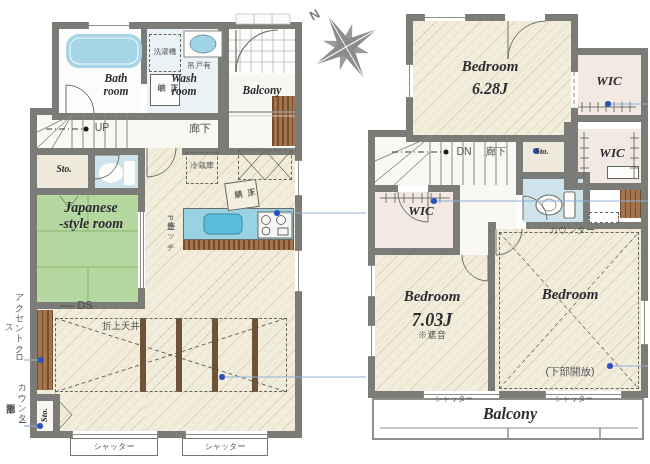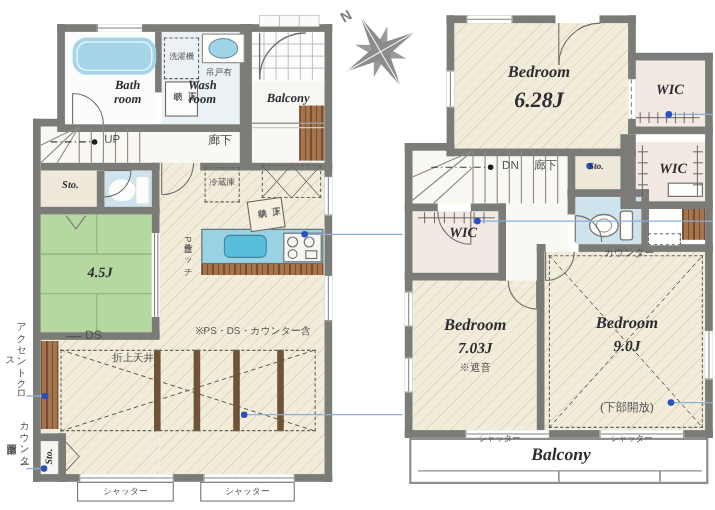--- a/index.html
+++ b/index.html
@@ -378,46 +378,45 @@
   <div class="lbl en" style="left:88px;top:72px;width:56px;font-size:11.5px;">Bath
 room</div>
   <div class="lbl en" style="left:158px;top:72px;width:52px;font-size:11.5px;">Wash
 room</div>
   <div class="lbl jp" style="left:149px;top:48px;width:32px;font-size:7.5px;">洗濯機</div>
   <div class="lbl jp" style="left:181px;top:61px;width:36px;font-size:8px;">吊戸有</div>
   <div class="lbl en" style="left:226px;top:84px;width:72px;font-size:11.5px;">Balcony</div>
   <div class="lbl jp" style="left:180px;top:122px;width:40px;font-size:11px;">廊下</div>
   <div class="lbl jp" style="left:89px;top:121px;width:26px;font-size:10.5px;color:#55555a;">UP</div>
   <div class="lbl en" style="left:50px;top:164px;width:28px;font-size:9.5px;">Sto.</div>
-  <div class="lbl en" style="left:42px;top:241px;width:98px;font-size:13px;">4.5J</div>
+  <div class="lbl en" style="left:42px;top:200px;width:98px;font-size:14px;">Japanese
+-style room</div>
   <div class="lbl jp" style="left:72px;top:299px;width:26px;font-size:11px;">DS</div>
   <div class="lbl jp" style="left:187px;top:161px;width:30px;font-size:8px;">冷蔵庫</div>
   <div class="lbl jp v" style="left:166px;top:196px;font-size:8px;height:70px;">造作Pニッチ</div>
-  <div class="lbl jp" style="left:163px;top:296px;width:134px;font-size:9px;">※PS・DS・カウンター含</div>
   <div class="lbl jp" style="left:98px;top:321px;width:46px;font-size:9.5px;">折上天井</div>
   <div class="lbl jp v" style="left:4px;top:283px;font-size:9px;height:80px;">アクセントクロス</div>
   <div class="lbl jp v" style="left:4px;top:362px;font-size:9px;height:70px;line-height:1.3;">カウンター
 下部開放</div>
   <div class="lbl en" style="left:27px;top:410px;width:34px;font-size:9px;transform:rotate(-90deg);">Sto.</div>
   <div class="lbl shbox" style="left:70px;top:438px;width:86px;height:16px;line-height:16px;">シャッター</div>
   <div class="lbl shbox" style="left:182px;top:438px;width:84px;height:16px;line-height:16px;">シャッター</div>
 
   <div class="lbl" style="left:305px;top:8px;width:20px;font-size:13px;font-weight:700;color:#7e7e7e;transform:rotate(-30deg);">N</div>
   <div class="lbl en" style="left:440px;top:58px;width:100px;font-size:15px;">Bedroom</div>
-  <div class="lbl en" style="left:440px;top:80px;width:100px;font-size:20px;">6.28J</div>
+  <div class="lbl en" style="left:440px;top:80px;width:100px;font-size:16px;">6.28J</div>
   <div class="lbl en" style="left:580px;top:74px;width:58px;font-size:13px;">WIC</div>
   <div class="lbl en" style="left:583px;top:146px;width:58px;font-size:13px;">WIC</div>
   <div class="lbl jp" style="left:450px;top:145px;width:28px;font-size:10.5px;color:#55555a;">DN</div>
   <div class="lbl jp" style="left:478px;top:145px;width:36px;font-size:10.5px;">廊下</div>
   <div class="lbl en" style="left:527px;top:147px;width:30px;font-size:8.5px;">Sto.</div>
   <div class="lbl en" style="left:392px;top:204px;width:58px;font-size:13px;">WIC</div>
   <div class="lbl jp" style="left:544px;top:225px;width:56px;font-size:9px;">カウンター</div>
   <div class="lbl en" style="left:380px;top:288px;width:104px;font-size:15px;">Bedroom</div>
-  <div class="lbl en" style="left:380px;top:310px;width:104px;font-size:14px;">7.03J</div>
+  <div class="lbl en" style="left:380px;top:310px;width:104px;font-size:18px;">7.03J</div>
   <div class="lbl jp" style="left:380px;top:330px;width:104px;font-size:9.5px;">※遮音</div>
   <div class="lbl en" style="left:518px;top:286px;width:104px;font-size:15px;">Bedroom</div>
-  <div class="lbl en" style="left:518px;top:308px;width:104px;font-size:14px;">9.0J</div>
   <div class="lbl jp" style="left:532px;top:365px;width:76px;font-size:10.5px;">(下部開放)</div>
   <div class="lbl jp" style="left:428px;top:395px;width:52px;font-size:7.5px;">シャッター</div>
   <div class="lbl jp" style="left:548px;top:395px;width:52px;font-size:7.5px;">シャッター</div>
   <div class="lbl en" style="left:470px;top:405px;width:80px;font-size:16px;">Balcony</div>
 
 </div>
 
 </body></html>

